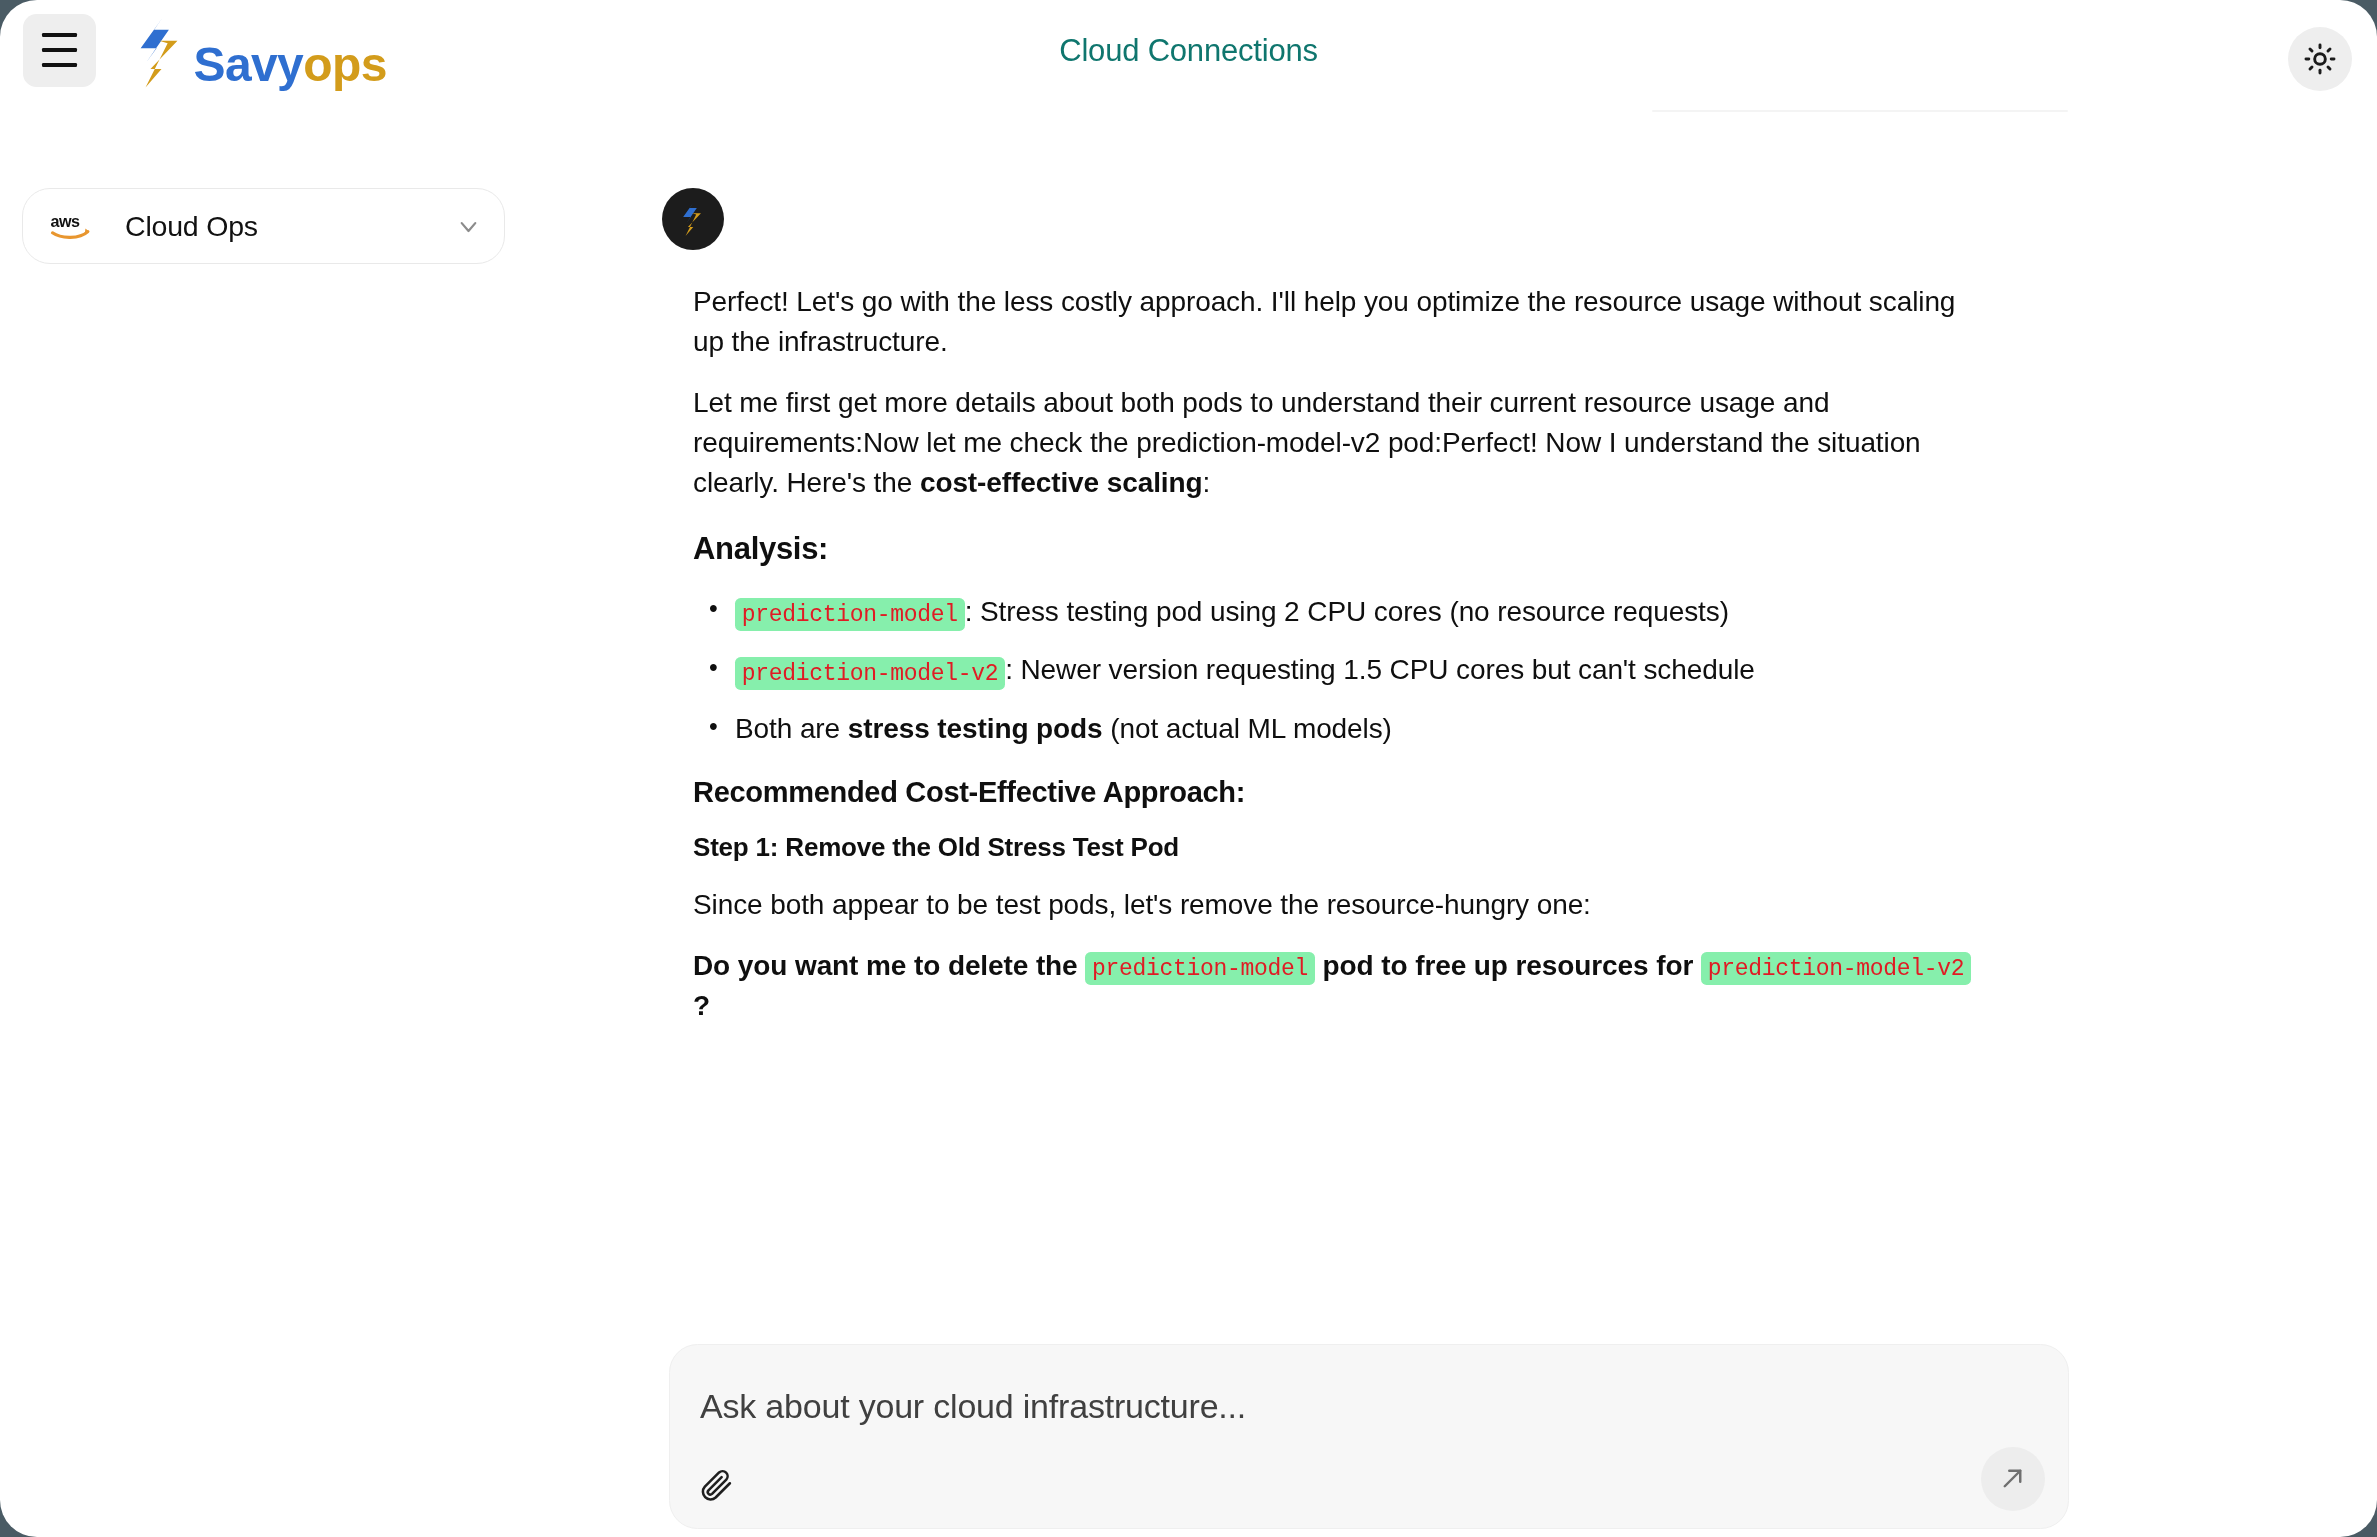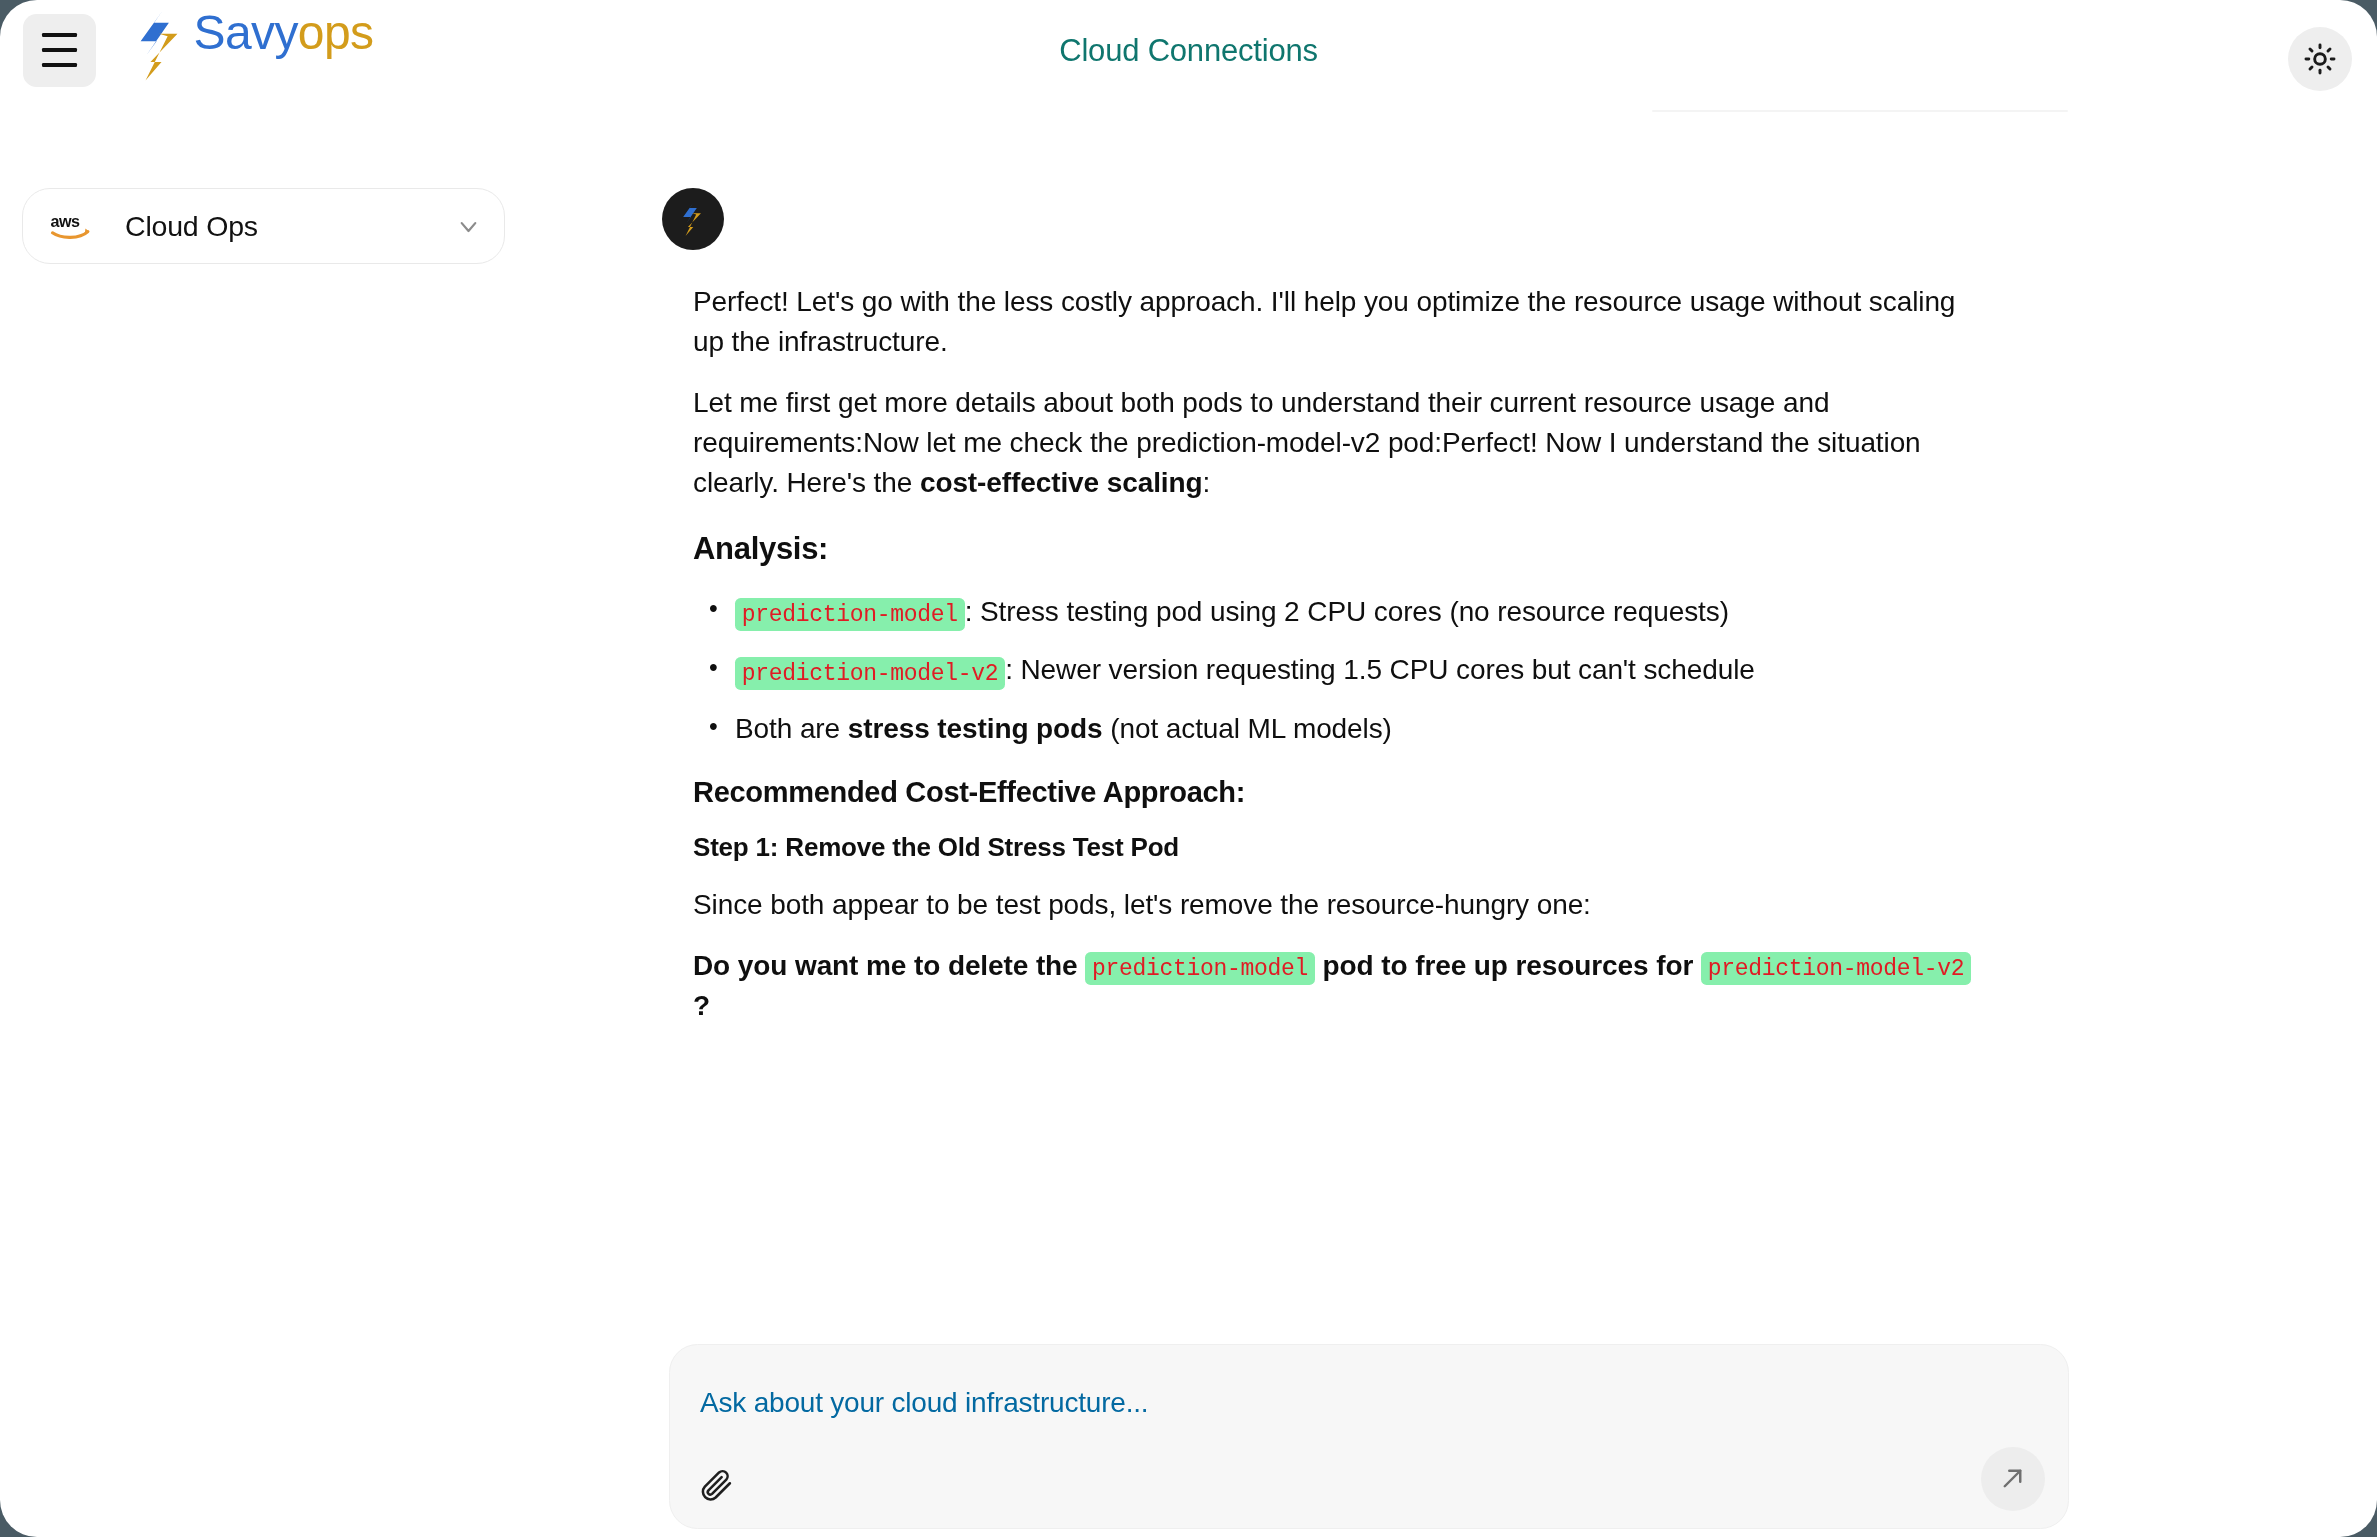--- a/index.html
+++ b/index.html
@@ -53,22 +53,23 @@
     height: 4.3px;
     background: #111111;
     border-radius: 1.2px;
   }
 
   .brand {
     position: absolute;
     left: 132px;
     top: 8.7px;
     display: flex;
-    align-items: flex-start;
+    align-items: flex-end;
     height: 80px;
+    font-weight: bold;
   }
   .brand-mark { width: 59px; height: 73px; display:block; }
   .brand-text {
     font-size: 48px;
     letter-spacing: -0.6px;
     line-height: 1;
     margin-left: 2.5px;
     white-space: nowrap;
   }
   .brand-text .savy { color: #2f6fd0; }
@@ -240,22 +241,22 @@
     width: 1400px;
     height: 185px;
     background: #f7f7f7;
     border: 1.9px solid #efefef;
     border-radius: 28.5px;
   }
   .composer-placeholder {
     position: absolute;
     left: 30px;
     top: 42px;
-    font-size: 28px;
-    color: #0369a1;
+    font-size: 34px;
+    color: #404040;
     letter-spacing: -0.2px;
     text-align: center;
   }
   .attach-button {
     position: absolute;
     left: 26px;
     bottom: 23.5px;
     width: 41px;
     height: 41px;
     background: none;

